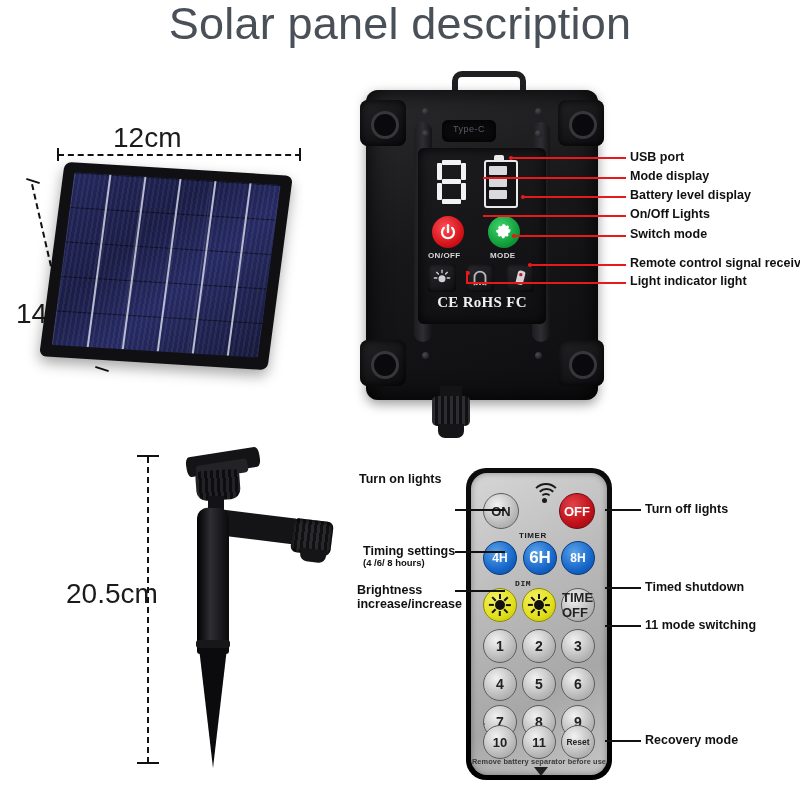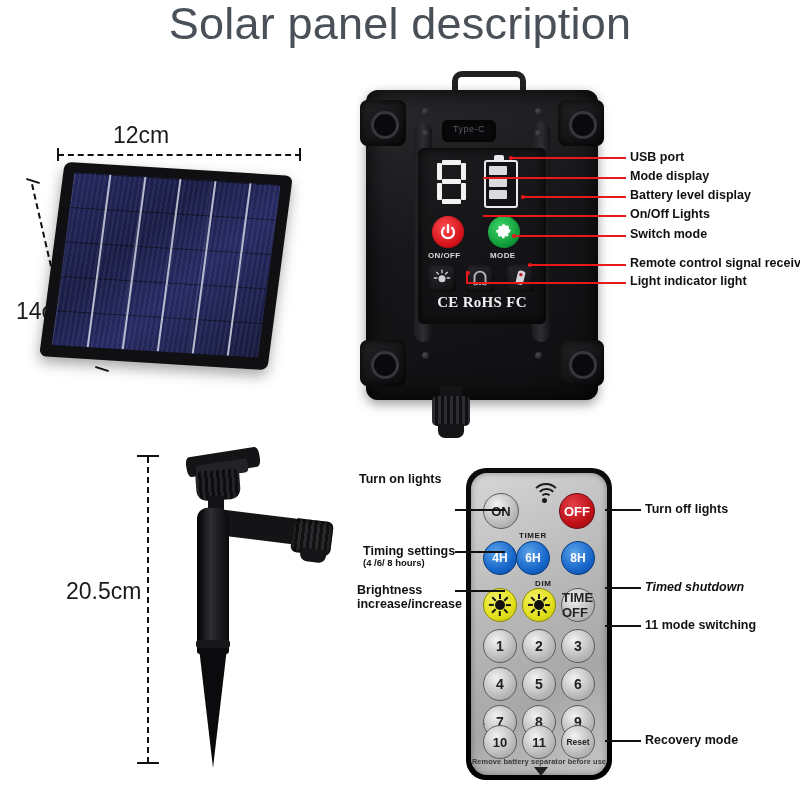--- a/index.html
+++ b/index.html
@@ -14,21 +14,21 @@
   .lbl .sub{display:block;font-size:9.5px;font-weight:700;}
   .leader{position:absolute;background:#e8191b;height:1.6px;}
   .leadblk{position:absolute;background:#111;height:1.6px;}
   .dot{position:absolute;width:4px;height:4px;border-radius:50%;background:#e8191b;}
 
   
   .dashH{position:absolute;border-top:2px dashed #111;}
   .dashV{position:absolute;border-left:2px dashed #111;}
   .dashRot{position:absolute;border-top:2px dashed #111;transform-origin:0 0;}
   .tick{position:absolute;background:#111;}
-  .dimtxt{position:absolute;font-size:23px;color:#1b1b1b;white-space:nowrap;
+  .dimtxt{position:absolute;font-size:28px;color:#1b1b1b;white-space:nowrap;
           font-family:"Liberation Sans",sans-serif;}
 
   
   .panelWrap{position:absolute;left:52px;top:168px;width:270px;height:235px;}
   .panel{position:absolute;left:0;top:0;width:228px;height:196px;
          background:#101013;border-radius:7px;
          transform:rotate(7.5deg) skewY(-4deg);
          box-shadow:0 6px 14px rgba(0,0,0,.35);}
   .panelFace{position:absolute;left:11px;top:10px;right:11px;bottom:12px;
          background:linear-gradient(135deg,#23275c 0%,#1a1d46 35%,#262a63 60%,#171a3c 100%);
@@ -329,24 +329,24 @@
         <div class="arc" style="left:9px;top:12px;width:8px;height:8px;"></div>
         <div class="waveDot"></div>
       </div>
 
       <div class="rbtn rgrey" style="left:12px;top:20px;width:36px;height:36px;font-size:13px;">ON</div>
       <div class="rbtn rred" style="left:88px;top:20px;width:36px;height:36px;font-size:13px;">OFF</div>
 
       <div class="capt" style="left:48px;top:58px;">TIMER</div>
 
       <div class="rbtn rblue" style="left:12px;top:68px;width:34px;height:34px;font-size:12px;">4H</div>
-      <div class="rbtn rblue" style="left:45px;top:68px;width:34px;height:34px;font-size:12px;">6H</div>
+      <div class="rbtn rblue" style="left:52px;top:68px;width:34px;height:34px;font-size:17px;">6H</div>
       <div class="rbtn rblue" style="left:90px;top:68px;width:34px;height:34px;font-size:12px;">8H</div>
 
-      <div class="capt" style="left:64px;top:106px;">DIM</div>
+      <div class="capt" style="left:44px;top:106px;font-family:Liberation Mono, monospace;">DIM</div>
 
       <div class="rbtn ryel" style="left:12px;top:115px;width:34px;height:34px;">
         <div class="sun">
           <div class="sunCore"></div>
           <div class="ray" style="transform:rotate(0deg);"></div>
             <div class="ray" style="transform:rotate(45deg);"></div>
           <div class="ray" style="transform:rotate(90deg);"></div>
             <div class="ray" style="transform:rotate(135deg);"></div>
           <div class="ray" style="transform:rotate(180deg);"></div>
             <div class="ray" style="transform:rotate(225deg);"></div>
@@ -406,21 +406,21 @@
       <span>Brightness</span>
       <span class="sub" style="font-size:12.5px;">increase/increase</span>
     </div>
   </div>
 
   <div>
     <div class="leadblk" style="left:605px;top:509px;width:36px;"></div>
     <div class="lbl" style="left:645px;top:502px;">Turn off lights</div>
 
     <div class="leadblk" style="left:605px;top:587px;width:36px;"></div>
-    <div class="lbl" style="left:645px;top:580px;font-style:italic;">Timed shutdown</div>
+    <div class="lbl" style="left:645px;top:580px;">Timed shutdown</div>
 
     <div class="leadblk" style="left:605px;top:625px;width:36px;"></div>
     <div class="lbl" style="left:645px;top:618px;">11 mode switching</div>
 
     <div class="leadblk" style="left:605px;top:740px;width:36px;"></div>
     <div class="lbl" style="left:645px;top:733px;">Recovery mode</div>
   </div>
 
 </div>
 

